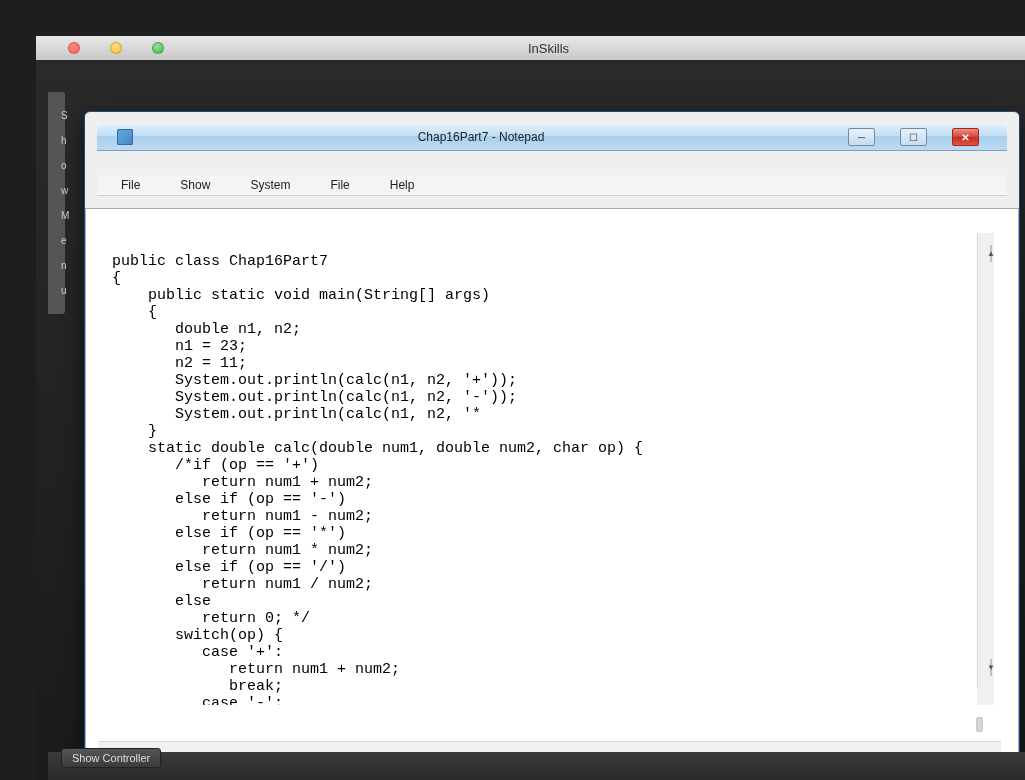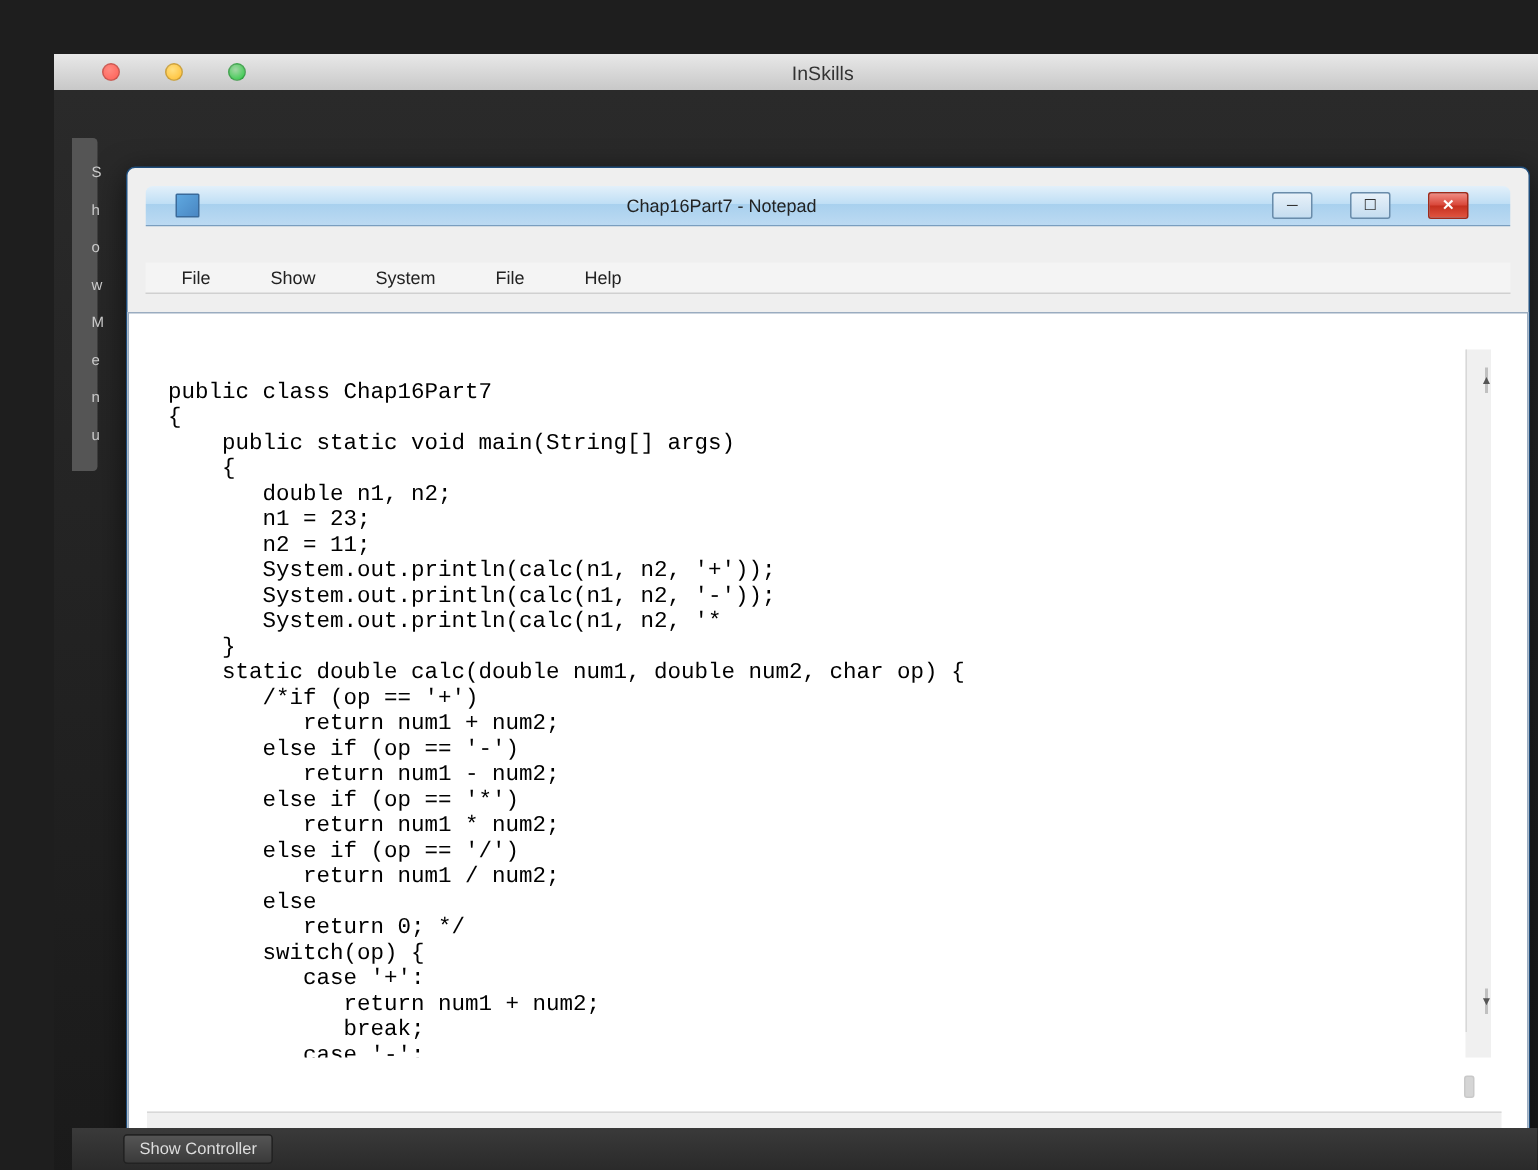--- a/index.html
+++ b/index.html
@@ -239,22 +239,22 @@
       min-width: 180px;
     }
     .bottom-bar {
       position: absolute;
       bottom: 0;
       left: 0;
       right: 0;
       height: 28px;
       background: linear-gradient(to bottom, #3a3a3a, #2a2a2a);
       display: flex;
-      align-items: center;
-      padding: 0 22px;
+      align-items: flex-end;
+      padding: 0 1px;
     }
     .show-controller {
       background: linear-gradient(to bottom, #555, #3a3a3a);
       border: 1px solid #222;
       color: #ddd;
       font-size: 11px;
       padding: 3px 10px;
       border-radius: 3px;
       cursor: pointer;
     }

